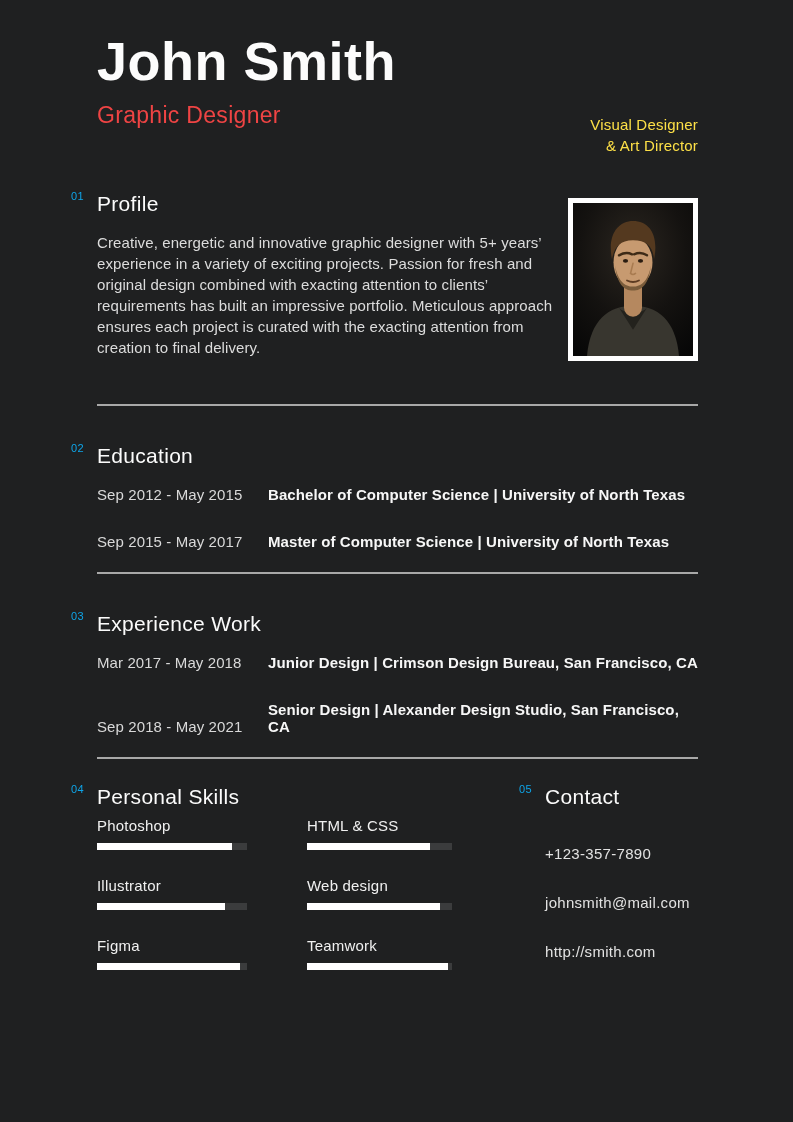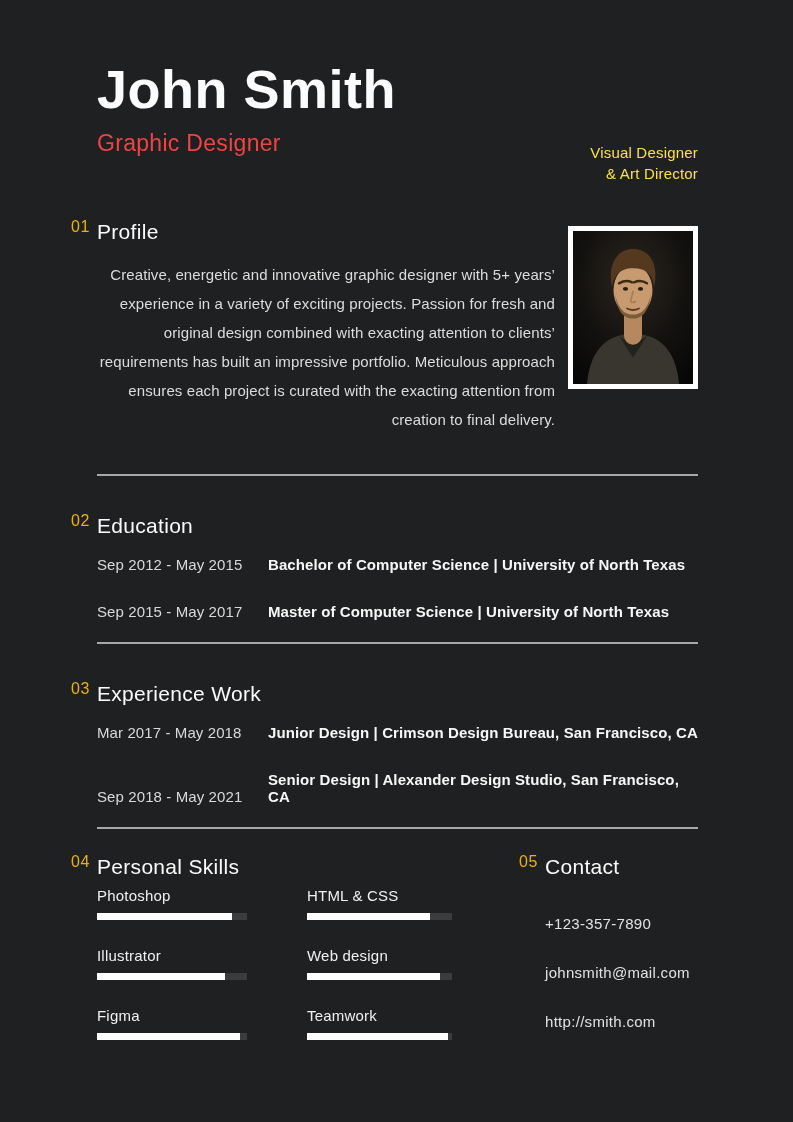--- a/index.html
+++ b/index.html
@@ -6,21 +6,21 @@
   html, body { background: #141414; }
   body { font-family: "Liberation Sans", sans-serif; }
 
   .page {
     position: relative;
     width: 793px;
     height: 1122px;
     margin: 0 auto;
     background: #1f2021;
     color: #f0f0f0;
-    padding: 60px 95px 0 97px;
+    padding: 32px 95px 0 97px;
     overflow: hidden;
   }
 
   
   .name {
     font-size: 54px;
     font-weight: 700;
     letter-spacing: 0.5px;
     color: #fcfcfc;
     line-height: 1.08;
@@ -46,23 +46,23 @@
     letter-spacing: 0.2px;
   }
 
   
   .section { position: relative; }
   .section-head { position: relative; }
   .section-number {
     position: absolute;
     left: -26px;
     top: -2px;
-    font-size: 16px;
+    font-size: 11px;
     font-weight: 500;
-    color: #eab308;
+    color: #0ea5e9;
     letter-spacing: 0.5px;
   }
   .section-title {
     font-size: 21px;
     font-weight: 400;
     color: #fbfbfb;
     letter-spacing: 0.3px;
   }
 
   .divider {
@@ -71,24 +71,23 @@
     border: none;
     margin: 0;
   }
 
   
   .profile-section { margin-top: 36px; min-height: 172px; }
   .profile-body {
     width: 458px;
     margin-top: 16px;
     font-size: 15px;
-    line-height: 29px;
+    line-height: 21px;
     color: #dcdcdc;
     letter-spacing: 0.1px;
-    text-align: right;
   }
   .photo-frame {
     position: absolute;
     top: 6px;
     right: 0;
     width: 130px;
     height: 163px;
     background: #0c0c0c;
     border: 5px solid #ffffff;
   }

